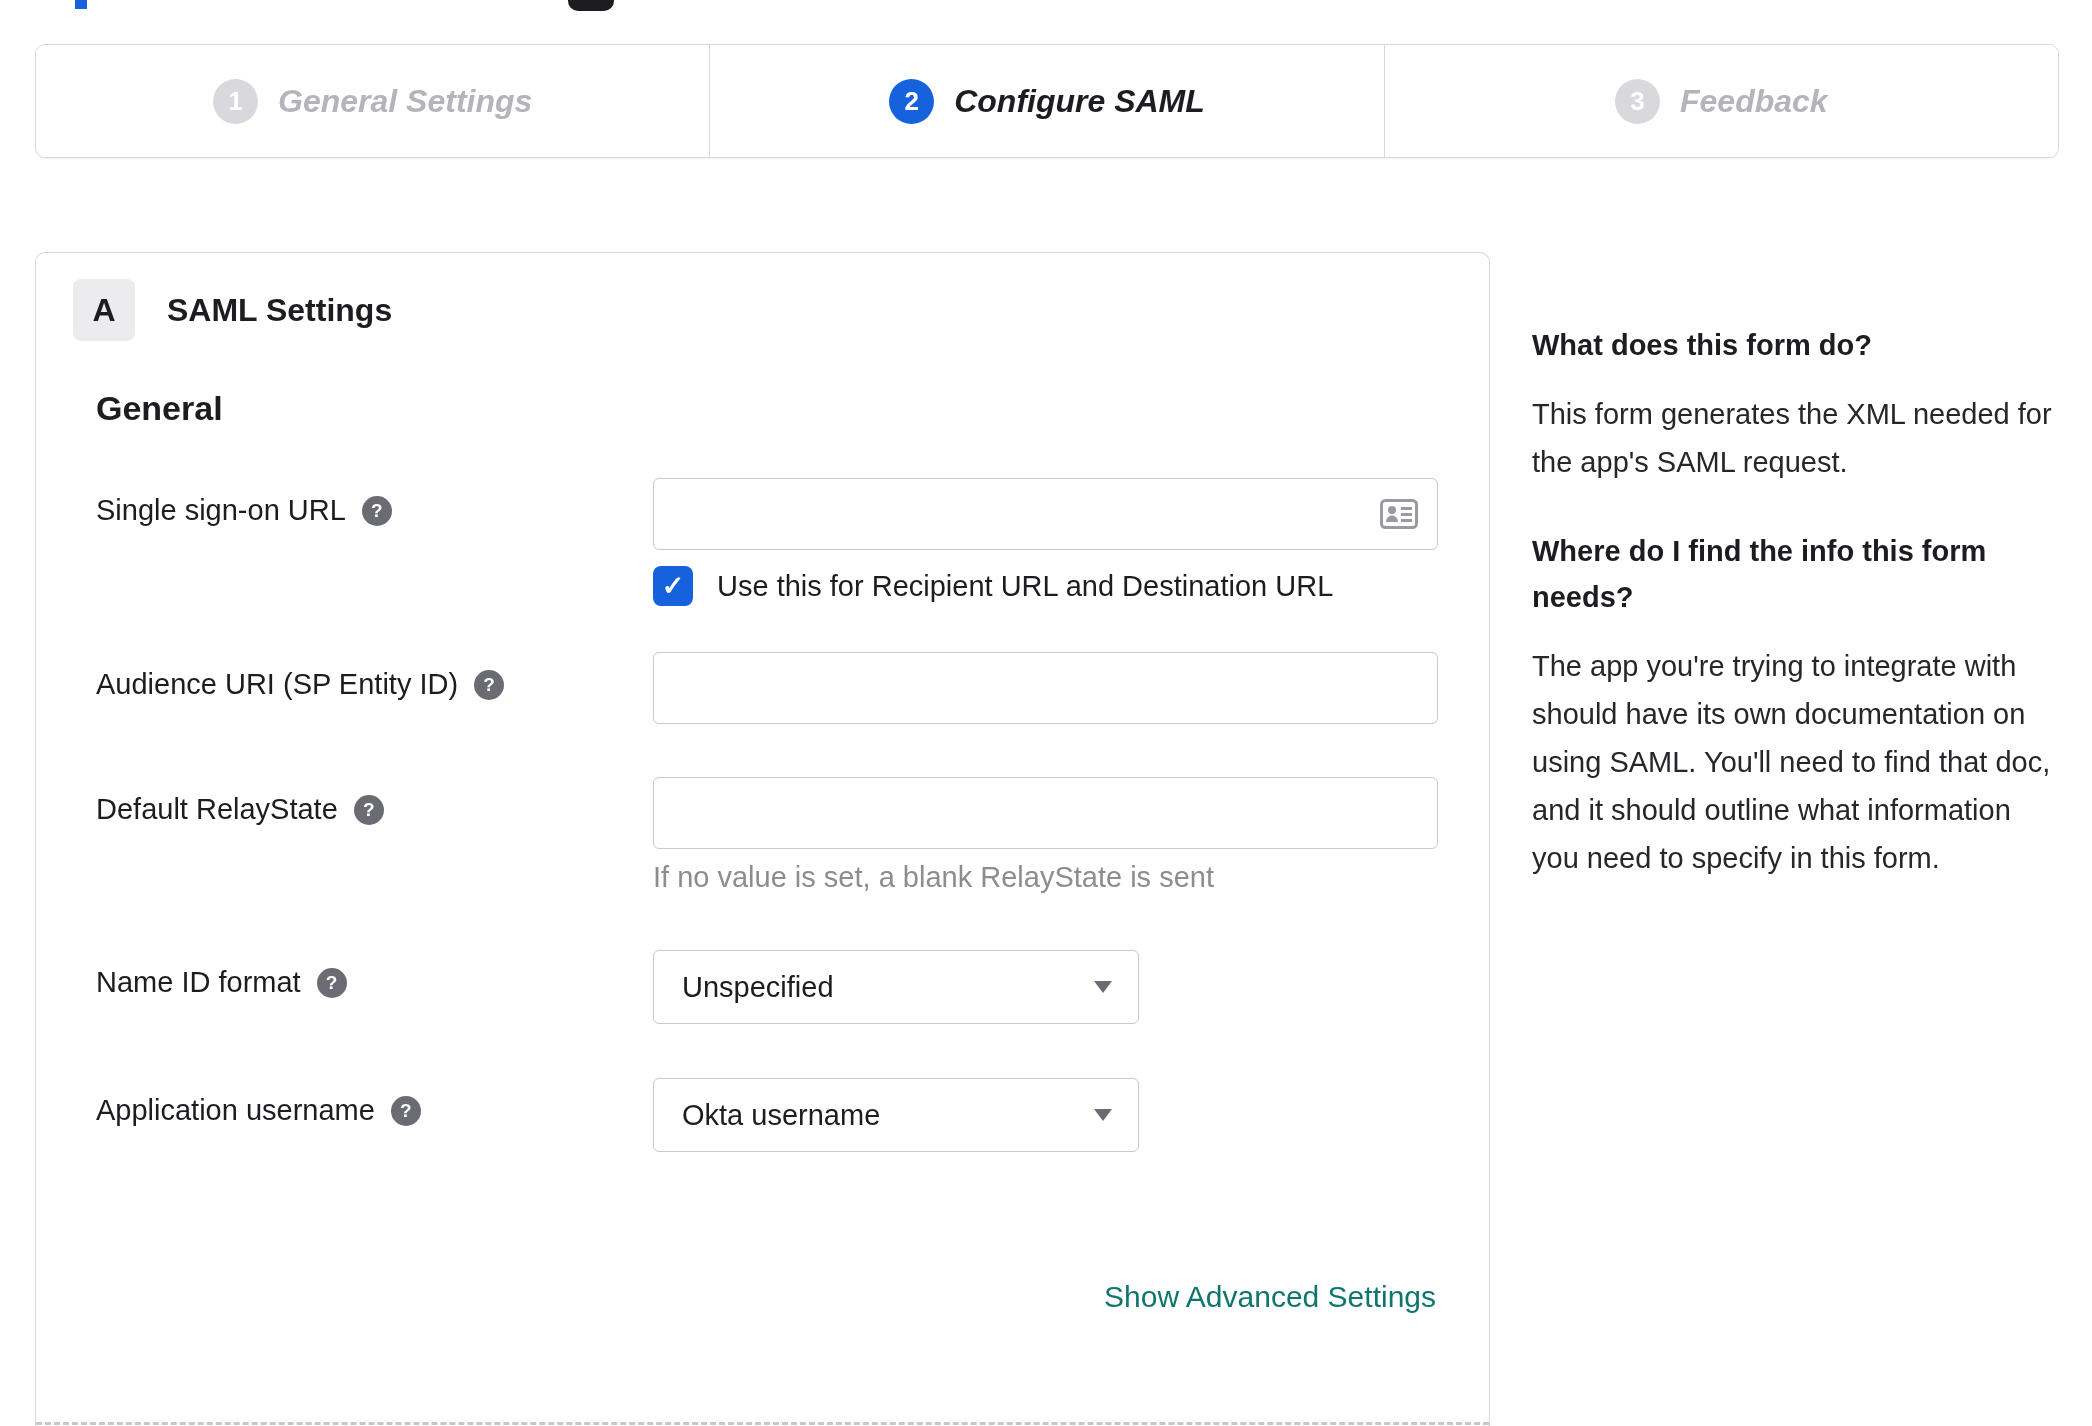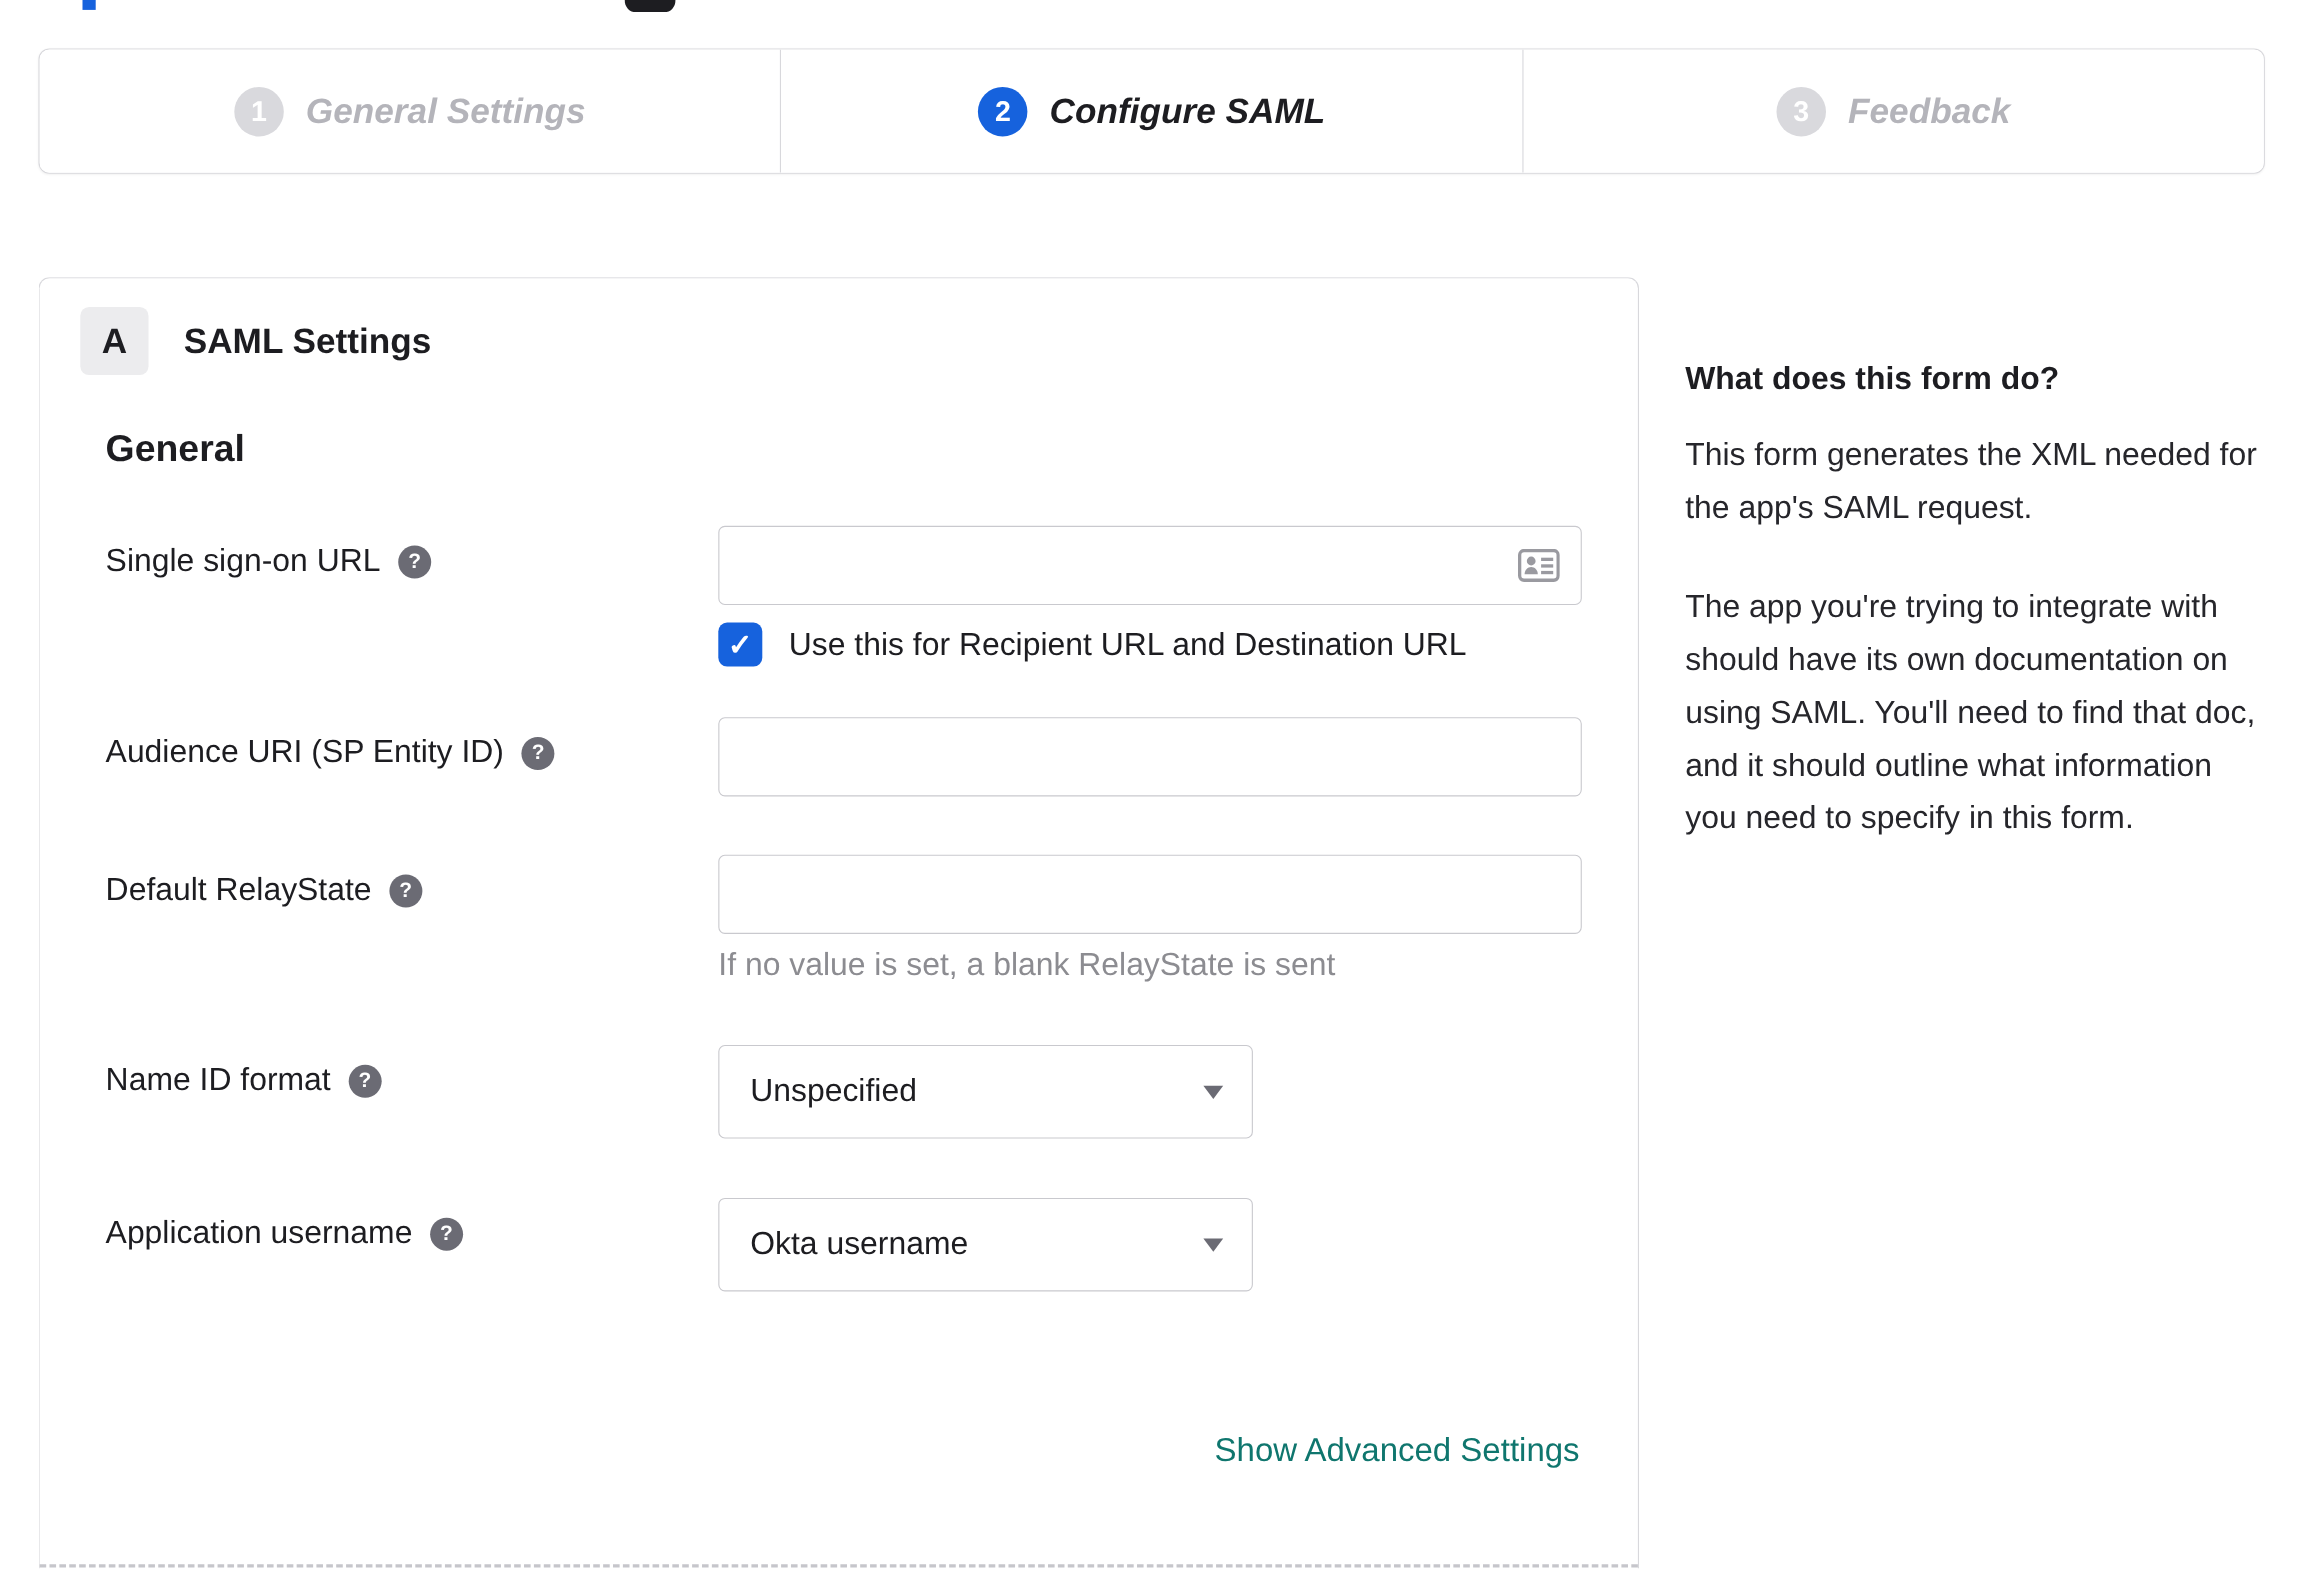--- a/index.html
+++ b/index.html
@@ -125,21 +125,21 @@
     cursor: pointer; flex: 0 0 auto;
   }
   .checkbox-label { margin-left: 24px; font-size: 29px; color: #1d1d21; }
 
   .field-hint {
     margin: 12px 0 0 617px;
     font-size: 29px; color: #8c8c91;
   }
 
   .select-box {
-    width: 486px; height: 85px;
+    width: 486px; height: 74px;
     border: 1px solid #c9c9ce; border-radius: 6px;
     background: #fff;
     display: flex; align-items: center;
     padding: 0 60px 0 28px;
     font-size: 29px; color: #1d1d21;
     position: relative;
     cursor: pointer;
   }
   .select-arrow {
     position: absolute; right: 26px; top: 50%;
@@ -301,16 +301,17 @@
     <div class="advanced-row">
       <a class="advanced-link">Show Advanced Settings</a>
     </div>
 
     <div class="card-dashed-divider"></div>
   </div>
 
   <div class="help-col">
     <h3>What does this form do?</h3>
     <p>This form generates the XML needed for the app's SAML request.</p>
+    <h3>Where do I find the info this form needs?</h3>
     <p>The app you're trying to integrate with should have its own documentation on using SAML. You'll need to find that doc, and it should outline what information you need to specify in this form.</p>
   </div>
 
 </div>
 
 </body></html>

